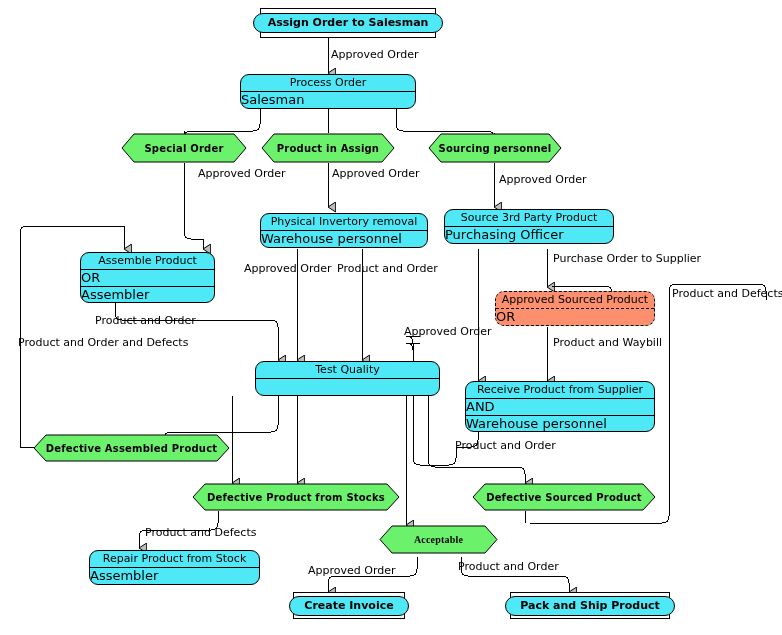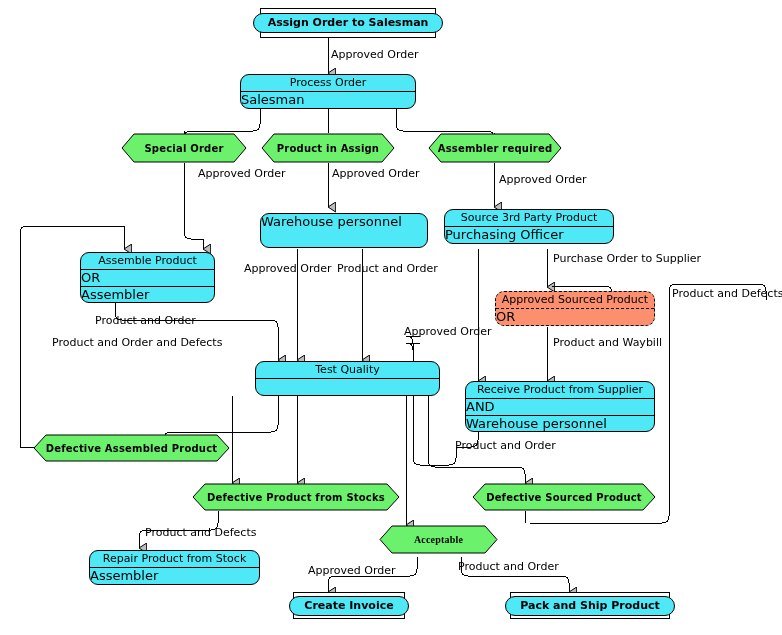--- a/index.html
+++ b/index.html
@@ -165,24 +165,25 @@
     <svg width="134" height="30">
         <polygon points="1,15 13,1 121,1 133,15 121,29 13,29" fill="#6cf16c" stroke="#000" stroke-width="1"></polygon>
       </svg>
     <div class="hlbl">Product in Assign</div>
   </div>
 
   <div class="hex" style="left:428px;top:133px;width:134px;height:30px;">
     <svg width="134" height="30">
         <polygon points="1,15 13,1 121,1 133,15 121,29 13,29" fill="#6cf16c" stroke="#000" stroke-width="1"></polygon>
       </svg>
-    <div class="hlbl">Assembler required</div>
+    <div class="hlbl">Sourcing personnel</div>
   </div>
 
   <div class="node task" style="left:260px;top:213px;width:168px;height:35px;">
+    <div class="ttl">Physical Invertory removal</div>
     <div class="sub last">Warehouse personnel</div>
   </div>
 
   <div class="node task" style="left:444px;top:209px;width:170px;height:35px;">
     <div class="ttl">Source 3rd Party Product</div>
     <div class="sub last">Purchasing Officer</div>
   </div>
 
   <div class="node task" style="left:80px;top:252px;width:135px;height:51px;">
     <div class="ttl">Assemble Product</div>
@@ -253,21 +254,21 @@
   <div class="elbl" style="left:332px;top:168px;">Approved Order</div>
 
   <div class="elbl" style="left:499px;top:174px;">Approved Order</div>
 
   <div class="elbl" style="left:244px;top:263px;">Approved Order</div>
 
   <div class="elbl" style="left:337px;top:263px;">Product and Order</div>
 
   <div class="elbl" style="left:95px;top:315px;">Product and Order</div>
 
-  <div class="elbl" style="left:18px;top:337px;margin-left:34px;">Product and Order and Defects</div>
+  <div class="elbl" style="left:18px;top:337px;">Product and Order and Defects</div>
 
   <div class="elbl" style="left:553px;top:253px;">Purchase Order to Supplier</div>
 
   <div class="elbl" style="left:672px;top:288px;">Product and Defects</div>
 
   <div class="elbl" style="left:553px;top:337px;">Product and Waybill</div>
 
   <div class="elbl" style="left:404px;top:326px;">Approved Order</div>
 
   <div class="elbl" style="left:455px;top:440px;">Product and Order</div>

